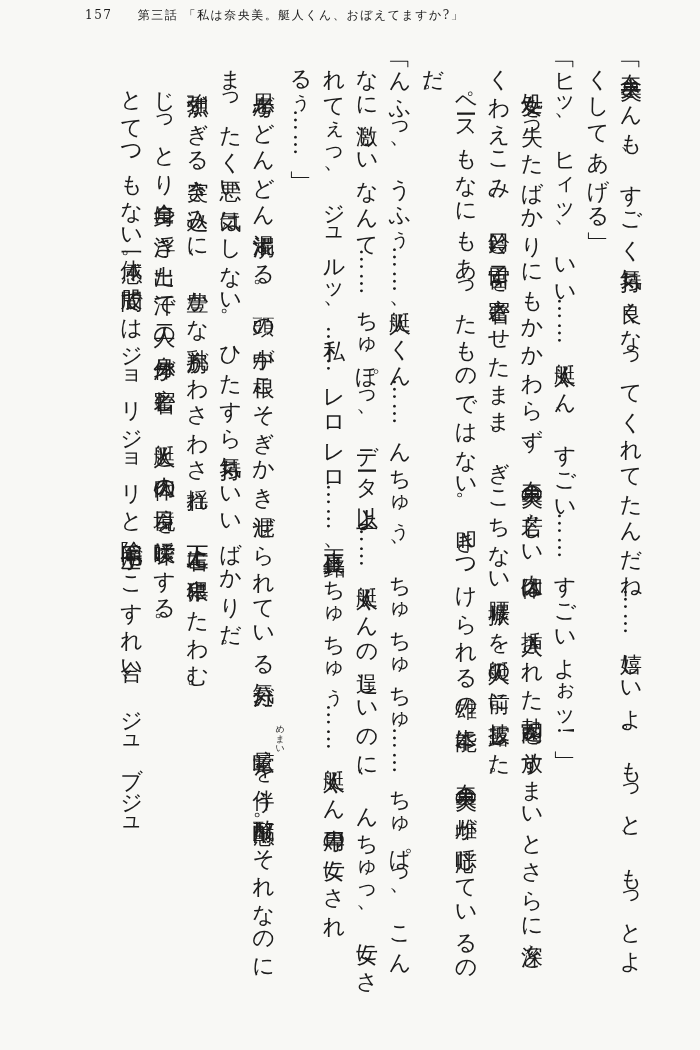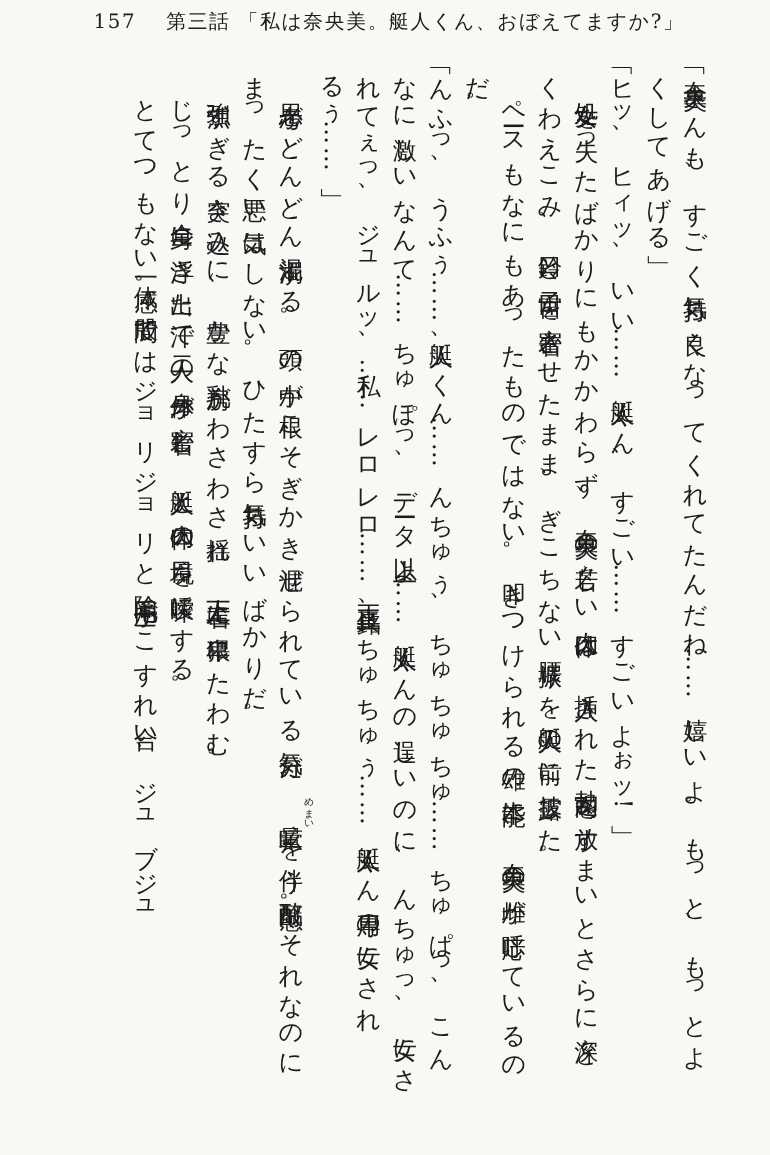--- a/index.html
+++ b/index.html
@@ -12,21 +12,21 @@
     height: 1050px;
     background: #f8f8f5;
     color: #1c1c1c;
     font-family: "DejaVu Serif", "Liberation Serif", serif;
     overflow: hidden;
   }
   .running-header {
     position: absolute;
     top: 7px;
     left: 85px;
-    font-size: 18px;
+    font-size: 12px;
     letter-spacing: 1.5px;
     white-space: nowrap;
     text-align: right;
   }
   .page-number {
     display: inline-block;
     margin-right: 20px;
   }
   .body-text {
     position: absolute;

